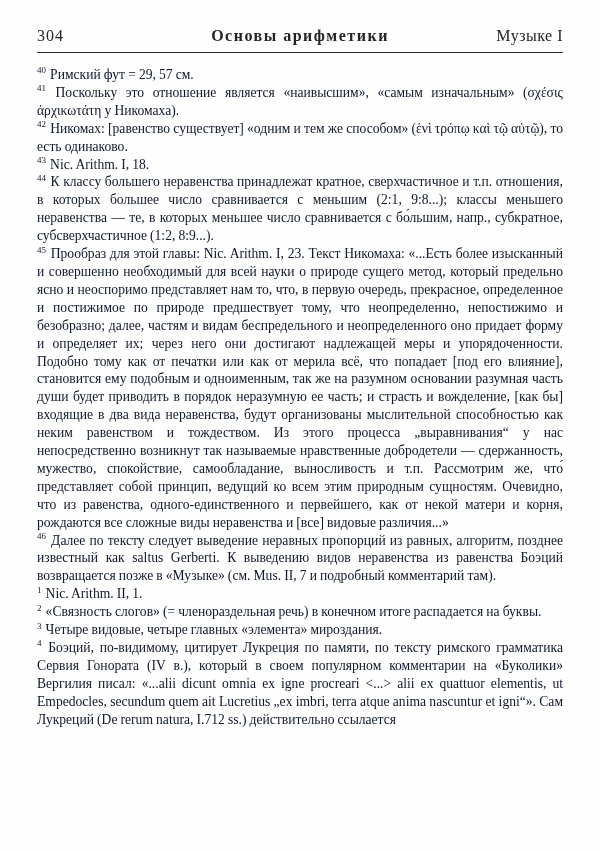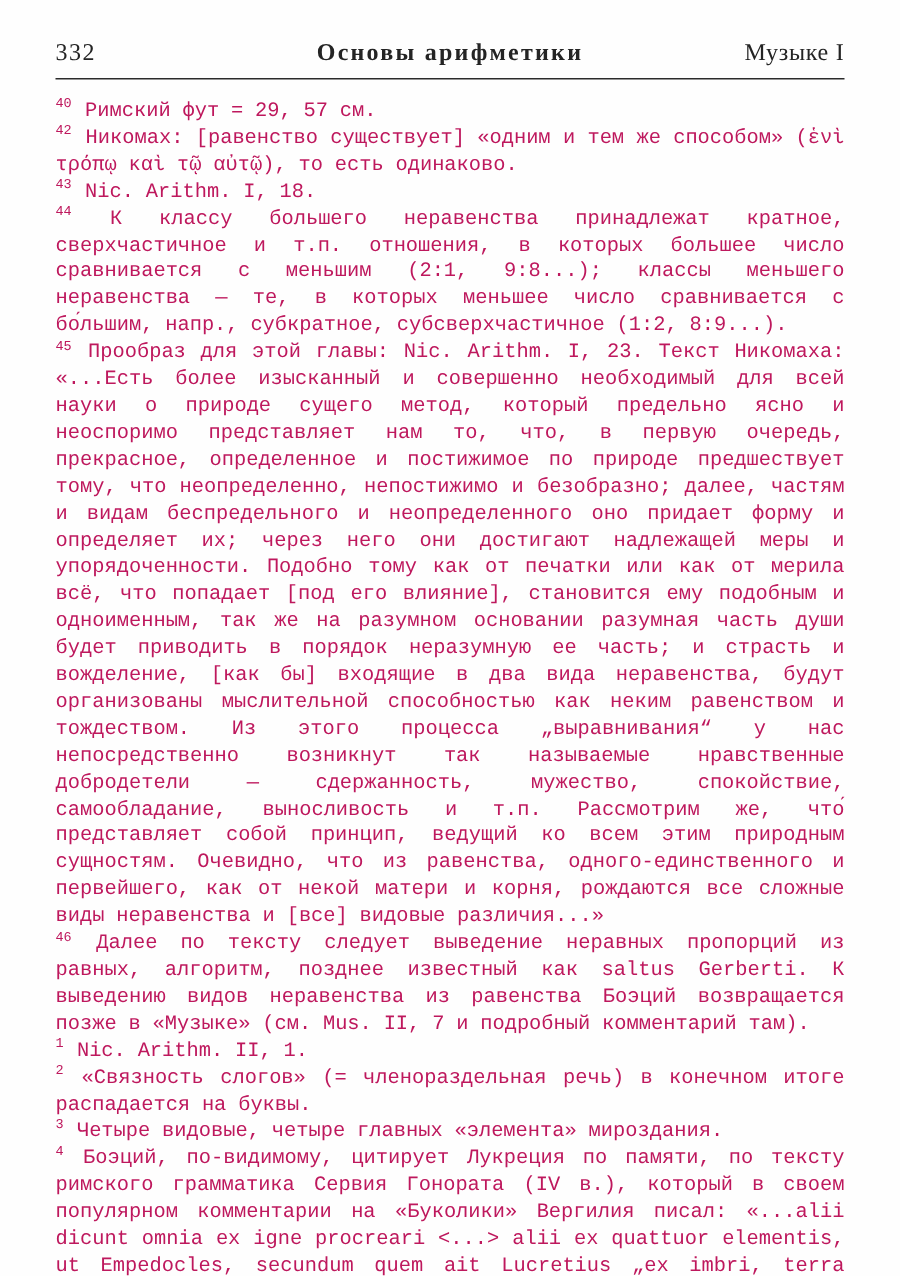--- a/index.html
+++ b/index.html
@@ -29,22 +29,21 @@
     border: 0;
     border-top: 1.7px solid #2b2b2b;
     margin: 7px 0 0 0;
   }
   .footnotes {
     margin-top: 13px;
     font-size: 13.6px;
     line-height: 17.9px;
     text-align: justify;
     word-spacing: -0.3px;
-    color: #be185d;
-    font-family: Liberation Mono, monospace;
+    color: #0f172a;
   }
   .footnotes.second { margin-top: 0; }
   p.footnote { margin: 0; padding: 0; }
   sup.fn-num {
     font-size: 9px;
     line-height: 0;
     vertical-align: super;
     letter-spacing: 0;
     padding-right: 1px;
   }
@@ -56,31 +55,32 @@
     color: #1c1c1c;
     margin: 15px 0 10px 0;
   }
 </style>
 </head>
 <body>
 
 <div class="page">
 
   <div class="running-header">
-    <span class="pagenum">332</span>
+    <span class="pagenum">304</span>
     <span class="title">Основы арифметики</span>
     <span class="booklabel">Музыке I</span>
   </div>
 
   <hr class="rule">
 
   <div class="footnotes">
 
       <p class="footnote"><sup class="fn-num">40</sup> <span>Римский фут = 29, 57 см.</span></p>
 
+      <p class="footnote"><sup class="fn-num">41</sup> <span>Поскольку это отношение является «наивысшим», «самым изначальным» (σχέσις ἀρχικωτάτη у Никомаха).</span></p>
 
       <p class="footnote"><sup class="fn-num">42</sup> <span>Никомах: [равенство существует] «одним и тем же способом» (ἑνὶ τρόπῳ καὶ τῷ αὐτῷ), то есть одинаково.</span></p>
 
       <p class="footnote"><sup class="fn-num">43</sup> <span>Nic. Arithm. I, 18.</span></p>
 
       <p class="footnote"><sup class="fn-num">44</sup> <span>К классу большего неравенства принадлежат кратное, сверхчастичное и т.п. отношения, в которых большее число сравнивается с меньшим (2:1, 9:8...); классы меньшего неравенства — те, в которых меньшее число сравнивается с бо́льшим, напр., субкратное, субсверхчастичное (1:2, 8:9...).</span></p>
 
       <p class="footnote"><sup class="fn-num">45</sup> <span>Прообраз для этой главы: Nic. Arithm. I, 23. Текст Никомаха: «...Есть более изысканный и совершенно необходимый для всей науки о природе сущего метод, который предельно ясно и неоспоримо представляет нам то, что, в первую очередь, прекрасное, определенное и постижимое по природе предшествует тому, что неопределенно, непостижимо и безобразно; далее, частям и видам беспредельного и неопределенного оно придает форму и определяет их; через него они достигают надлежащей меры и упорядоченности. Подобно тому как от печатки или как от мерила всё, что попадает [под его влияние], становится ему подобным и одноименным, так же на разумном основании разумная часть души будет приводить в порядок неразумную ее часть; и страсть и вожделение, [как бы] входящие в два вида неравенства, будут организованы мыслительной способностью как неким равенством и тождеством. Из этого процесса „выравнивания“ у нас непосредственно возникнут так называемые нравственные добродетели — сдержанность, мужество, спокойствие, самообладание, выносливость и т.п. Рассмотрим же, что́ представляет собой принцип, ведущий ко всем этим природным сущностям. Очевидно, что из равенства, одного-единственного и первейшего, как от некой матери и корня, рождаются все сложные виды неравенства и [все] видовые различия...»</span></p>
 
       <p class="footnote"><sup class="fn-num">46</sup> <span>Далее по тексту следует выведение неравных пропорций из равных, алгоритм, позднее известный как saltus Gerberti. К выведению видов неравенства из равенства Боэций возвращается позже в «Музыке» (см. Mus. II, 7 и подробный комментарий там).</span></p>

